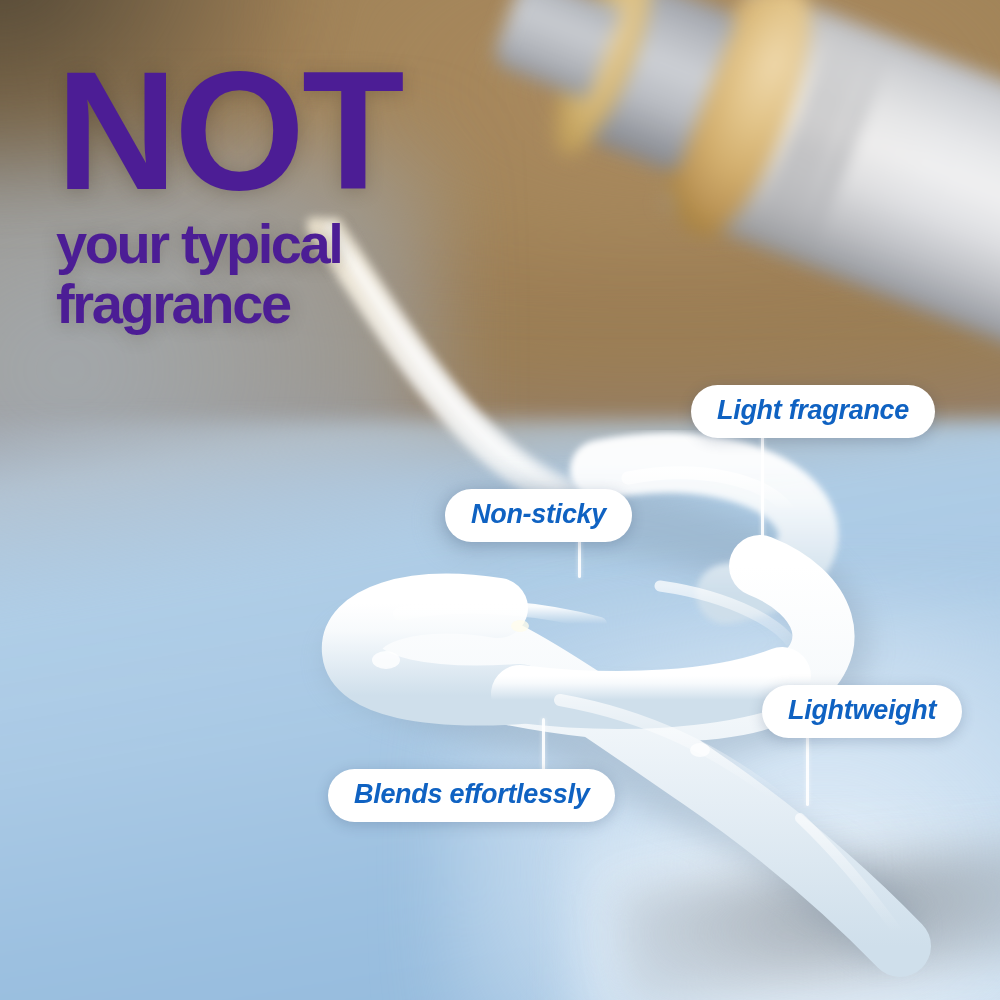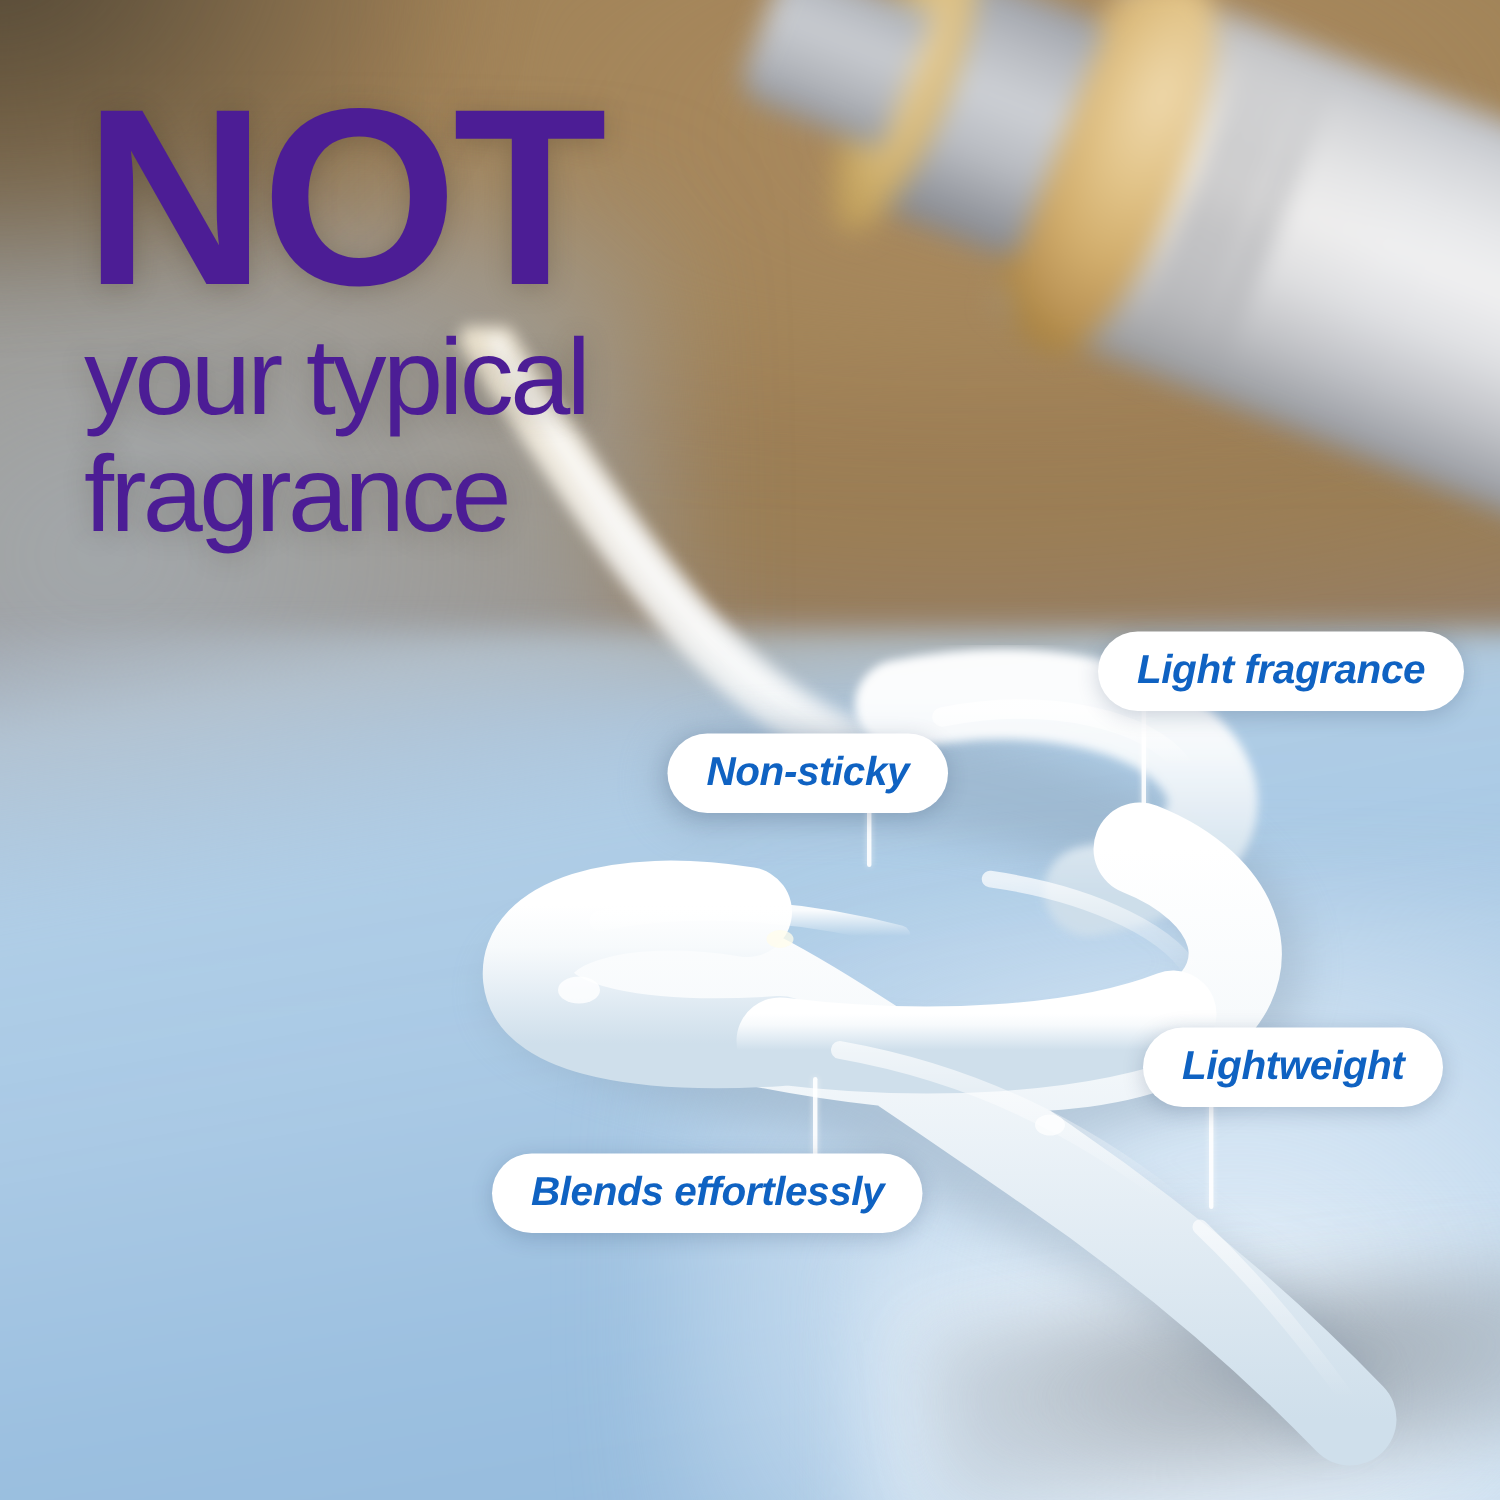--- a/index.html
+++ b/index.html
@@ -172,22 +172,22 @@
   }
   .h-not {
     font-size: 168px;
     font-weight: 700;
     line-height: 0.88;
     letter-spacing: -3px;
     display:block;
   }
   .h-sub {
     display:block;
-    font-size: 72px;
-    font-weight: 400;
+    font-size: 56px;
+    font-weight: 700;
     line-height: 1.08;
     letter-spacing: -2.4px;
     margin-top: 8px;
   }
   .h-sub span { display:block; }
 
   
   .pill {
     position:absolute;
     background: #ffffff;
@@ -306,21 +306,21 @@
       <span>your typical</span>
       <span>fragrance</span>
     </span>
   </div>
 
   <div class="leader" style="left:761px; top:434px; height:116px;"></div>
   <div class="leader" style="left:578px; top:538px; height:40px;"></div>
   <div class="leader" style="left:806px; top:716px; height:90px;"></div>
   <div class="leader" style="left:542px; top:718px; height:54px;"></div>
 
-  <div class="pill" style="left:732px; top:385px;margin-top:36px;">
+  <div class="pill" style="left:691px; top:385px;">
     <span>Light fragrance</span>
   </div>
 
   <div class="pill" style="left:445px; top:489px;">
     <span>Non-sticky</span>
   </div>
 
   <div class="pill" style="left:762px; top:685px;">
     <span>Lightweight</span>
   </div>

